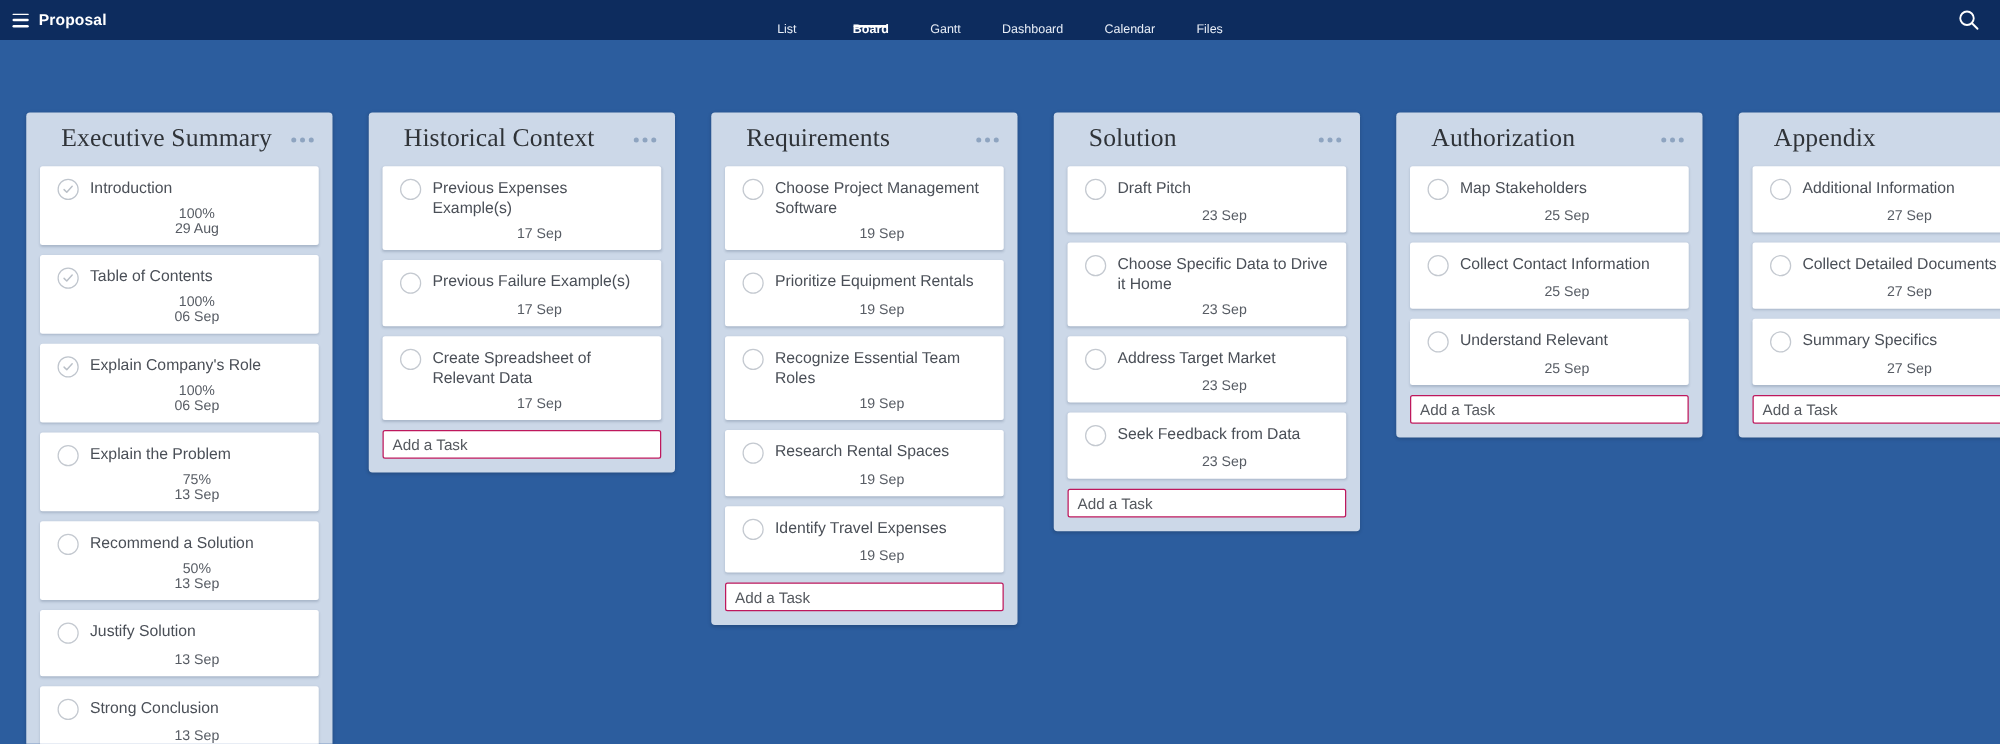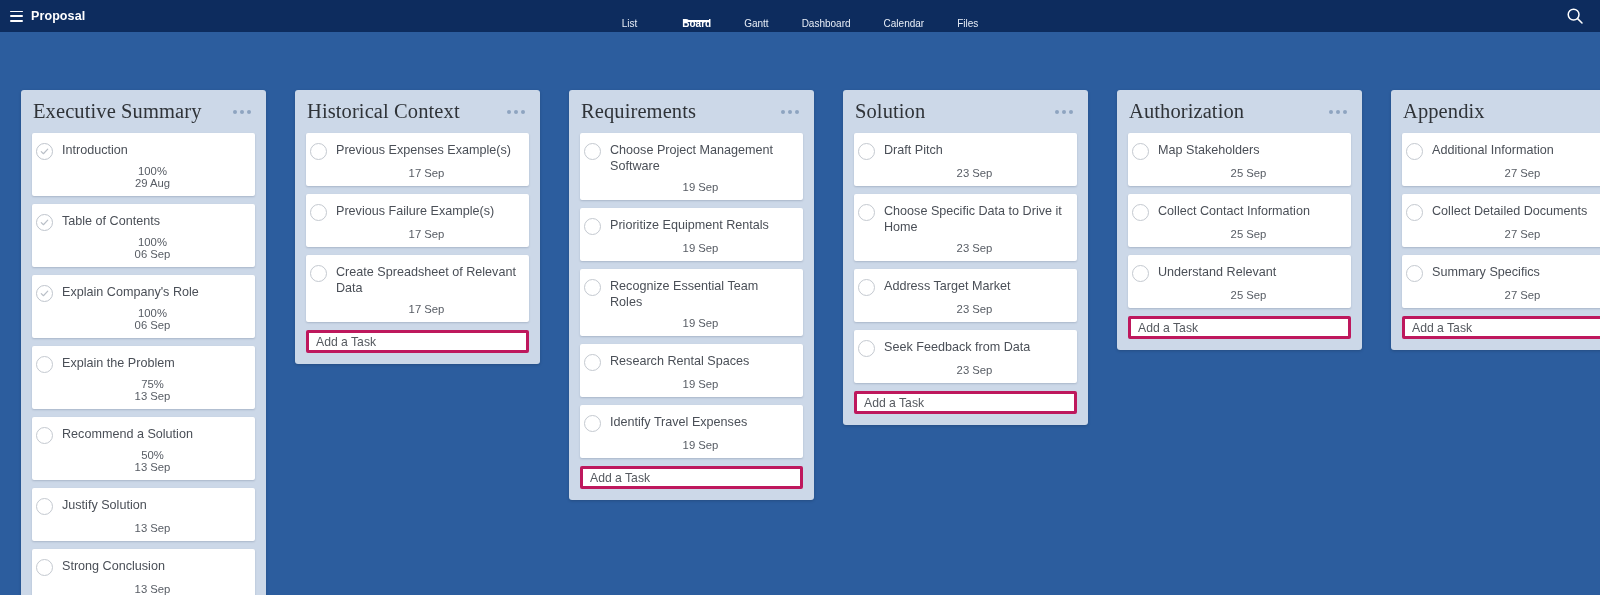--- a/index.html
+++ b/index.html
@@ -125,20 +125,21 @@
     padding: 0 11px 11px 11px;
     box-shadow: 0 1px 3px rgba(0,0,0,.18);
   }
 
   .column-header {
     display: flex;
     align-items: center;
     justify-content: space-between;
     height: 43px;
     padding: 0 3px 0 1px;
+    margin-left: 16px;
   }
 
   .column-title {
     font-family: "Liberation Serif", serif;
     font-size: 20.5px;
     font-weight: normal;
     color: #2f3338;
     letter-spacing: .1px;
     white-space: nowrap;
   }
@@ -155,21 +156,21 @@
     background: #8ea4c0;
     display: block;
   }
 
   
   .cards { display: flex; flex-direction: column; gap: 8px; }
 
   .card {
     background: #ffffff;
     border-radius: 2px;
-    padding: 9px 10px 7px 4px;
+    padding: 9px 10px 7px 14px;
     box-shadow: 0 1px 2px rgba(30,50,80,.20);
     cursor: pointer;
   }
 
   .card-top {
     display: flex;
     align-items: flex-start;
     gap: 9px;
   }
 
@@ -213,21 +214,21 @@
     font-size: 11.3px;
     color: #575c64;
     white-space: nowrap;
   }
   .card-pct:empty { display: block; }
 
   
   .add-task {
     margin-top: 8px;
     background: #ffffff;
-    border: 3px solid #be185d;
+    border: 1px solid #be185d;
     border-radius: 2px;
     height: 23px;
     display: flex;
     align-items: center;
     padding: 0 7px;
     font-size: 12.2px;
     color: #55595f;
     cursor: text;
     width: 100%;
   }

